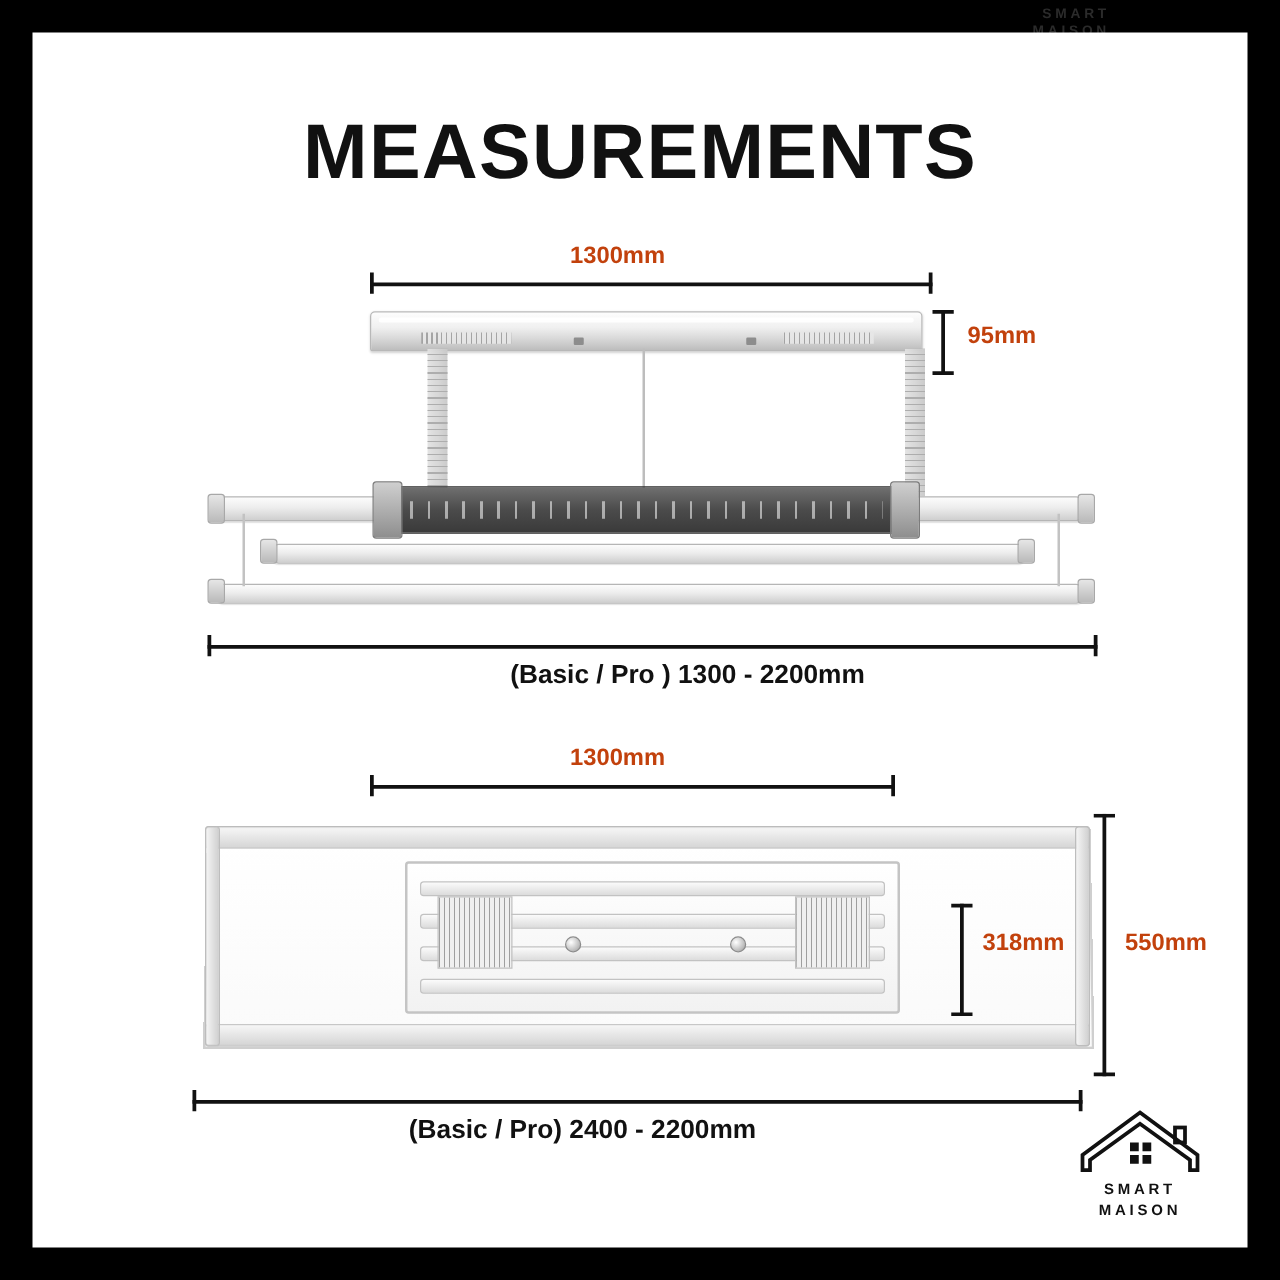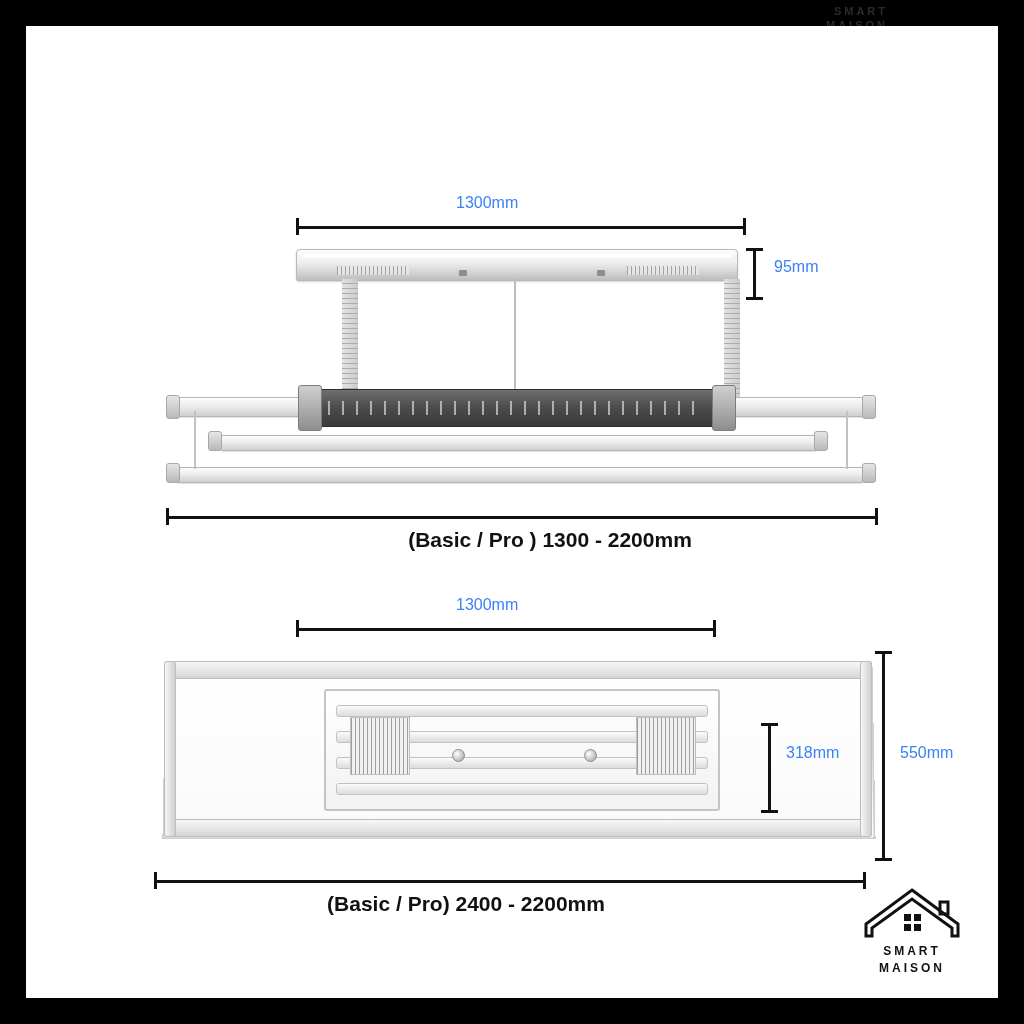--- a/index.html
+++ b/index.html
@@ -46,23 +46,23 @@
     text-align: center;
     font-size: 62px;
     font-weight: 800;
     letter-spacing: 1px;
     color: #111111;
   }
 
   
   .dim-label {
     position: absolute;
-    font-size: 16px;
-    font-weight: 400;
-    color: #3b82f6;
+    font-size: 19px;
+    font-weight: 700;
+    color: #c2410c;
     white-space: nowrap;
   }
   .caption {
     position: absolute;
     font-size: 21px;
     font-weight: 700;
     color: #111111;
     white-space: nowrap;
     text-align: center;
   }
@@ -300,20 +300,21 @@
 
 <div class="page">
 
   <div class="watermark-top">
     <div>SMART</div>
     <div>MAISON</div>
   </div>
 
   <div class="canvas">
 
+    <div class="title">MEASUREMENTS</div>
 
     <div>
 
       <div class="dim-label" style="left:430px; top:168px;">1300mm</div>
       <div class="hline" style="left:270px; top:200px; width:450px;"></div>
       <div class="cap-v" style="left:270px; top:192px;"></div>
       <div class="cap-v" style="left:717px; top:192px;"></div>
 
       <div class="vline" style="left:727px; top:222px; height:52px;"></div>
       <div class="cap-h" style="left:720px; top:222px;"></div>

